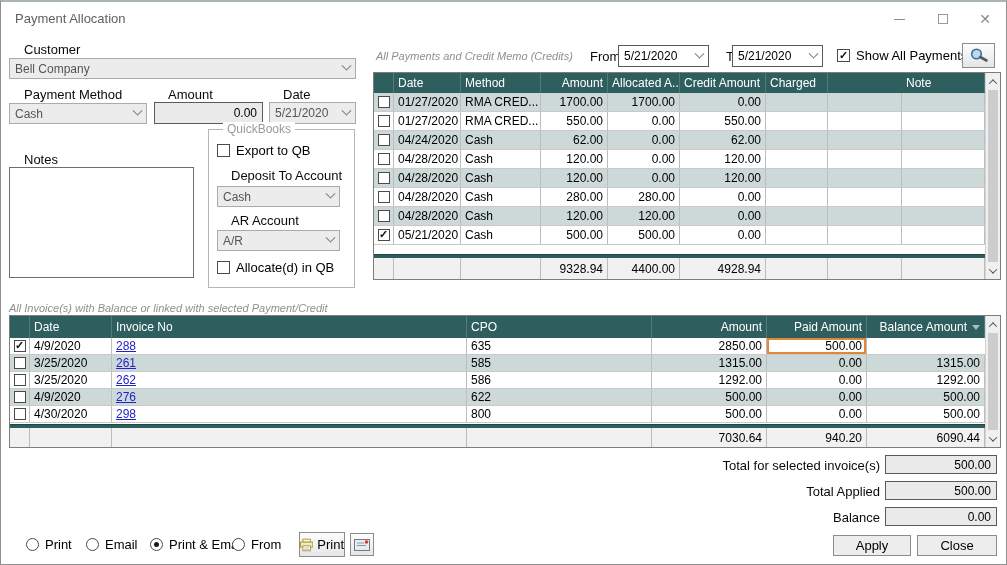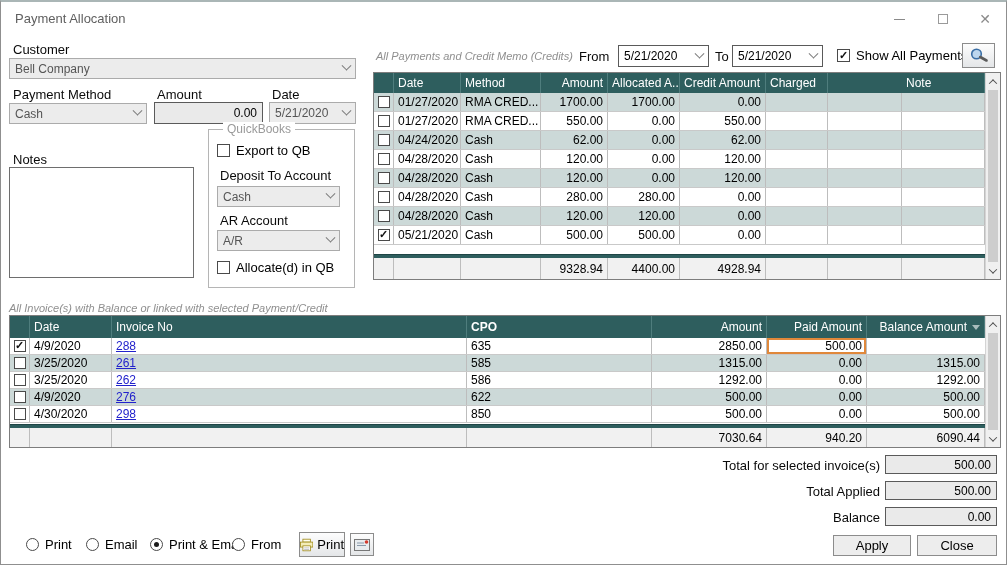--- a/index.html
+++ b/index.html
@@ -2,21 +2,21 @@
 <html style="--header-bg: #2e5e5e; --row-alt: #ccd9d8; --highlight-border: #e0883a; --link: #2222cc;"><head>
 <meta charset="utf-8">
 <style>
   * { margin:0; padding:0; box-sizing:border-box; font-family:"Liberation Sans", sans-serif; }
   html,body { width:1007px; height:565px; overflow:hidden; }
   body {
     position:relative; background:#fff;
     border:1px solid #8f8f8f; border-top:2px solid #aab6b6;
     font-size:13px; color:#000;
   }
-  .lbl { position:absolute; font-size:13px; color:#0a0a0a; white-space:nowrap; }
+  .lbl { position:absolute; font-size:13px; color:#0a0a0a; white-space:nowrap;margin-left:11px; }
   .seclbl { position:absolute; font-size:11px; font-style:italic; color:#8f8f8f; white-space:nowrap; }
 
   
   .titlebar { position:absolute; left:0; top:0; right:0; height:32px; background:#fff; }
   .title { position:absolute; left:14px; top:9px; font-size:13px; color:#5f5f5f; }
   .winbtn { position:absolute; top:6px; width:30px; height:22px; display:flex; align-items:center; justify-content:center; color:#7a7a7a; cursor:default; }
   .minimize-glyph { width:11px; height:0; border-top:1px solid #8a8a8a; display:inline-block; }
   .maximize-glyph { width:10px; height:10px; border:1px solid #9a9a9a; display:inline-block; }
   .close-glyph { font-size:14px; color:#8a8a8a; line-height:1; }
 
@@ -296,21 +296,21 @@
   </div>
 </div>
 
 <span class="seclbl" style="left:8px;top:300px;">All Invoice(s) with Balance or linked with selected Payment/Credit</span>
 <div class="grid" style="left:8px;top:313px;width:992px;height:133px;">
   <div class="grid-inner">
     <div class="thead" id="inv-head" style="height:22px;">
         <div class="tc" style="width: 20px;"></div>
         <div class="tc" style="width: 82px;">Date</div>
         <div class="tc" style="width: 355px;">Invoice No</div>
-        <div class="tc" style="width: 185px; font-weight: bold;">CPO</div>
+        <div class="tc" style="width: 185px;">CPO</div>
         <div class="tc al-r" style="width: 115px;">Amount</div>
         <div class="tc al-r" style="width: 100px;">Paid Amount</div>
         <div class="tc al-r" style="flex: 1 1 0%;">Balance Amount<span class="tri-desc"></span></div>
       </div>
     <div class="tbody" id="inv-body">
         <div class="tr" style="height: 17px;">
           <div class="tc" style="width: 20px; justify-content: center;">
             <span class="cb checked" style="width: 12px; height: 12px;"></span>
           </div>
           <div class="tc" style="width: 82px;">4/9/2020</div>
@@ -362,21 +362,21 @@
           <div class="tc al-r" style="flex: 1 1 0%;">500.00</div>
         </div>
         <div class="tr" style="height: 17px;">
           <div class="tc" style="width: 20px; justify-content: center;">
             <span class="cb" style="width: 12px; height: 12px;"></span>
           </div>
           <div class="tc" style="width: 82px;">4/30/2020</div>
           <div class="tc" style="width: 355px;">
             <a href="#">298</a>
           </div>
-          <div class="tc" style="width: 185px;">850</div>
+          <div class="tc" style="width: 185px;">800</div>
           <div class="tc al-r" style="width: 115px;">500.00</div>
           <div class="tc al-r" style="width: 100px;">0.00</div>
           <div class="tc al-r" style="flex: 1 1 0%;">500.00</div>
         </div>
       </div>
     <div class="tsep"></div>
     <div class="ttotals" id="inv-totals" style="height:19px;">
         <div class="tc" style="width: 20px;"></div>
         <div class="tc" style="width: 82px;"></div>
         <div class="tc" style="width: 355px;"></div>

